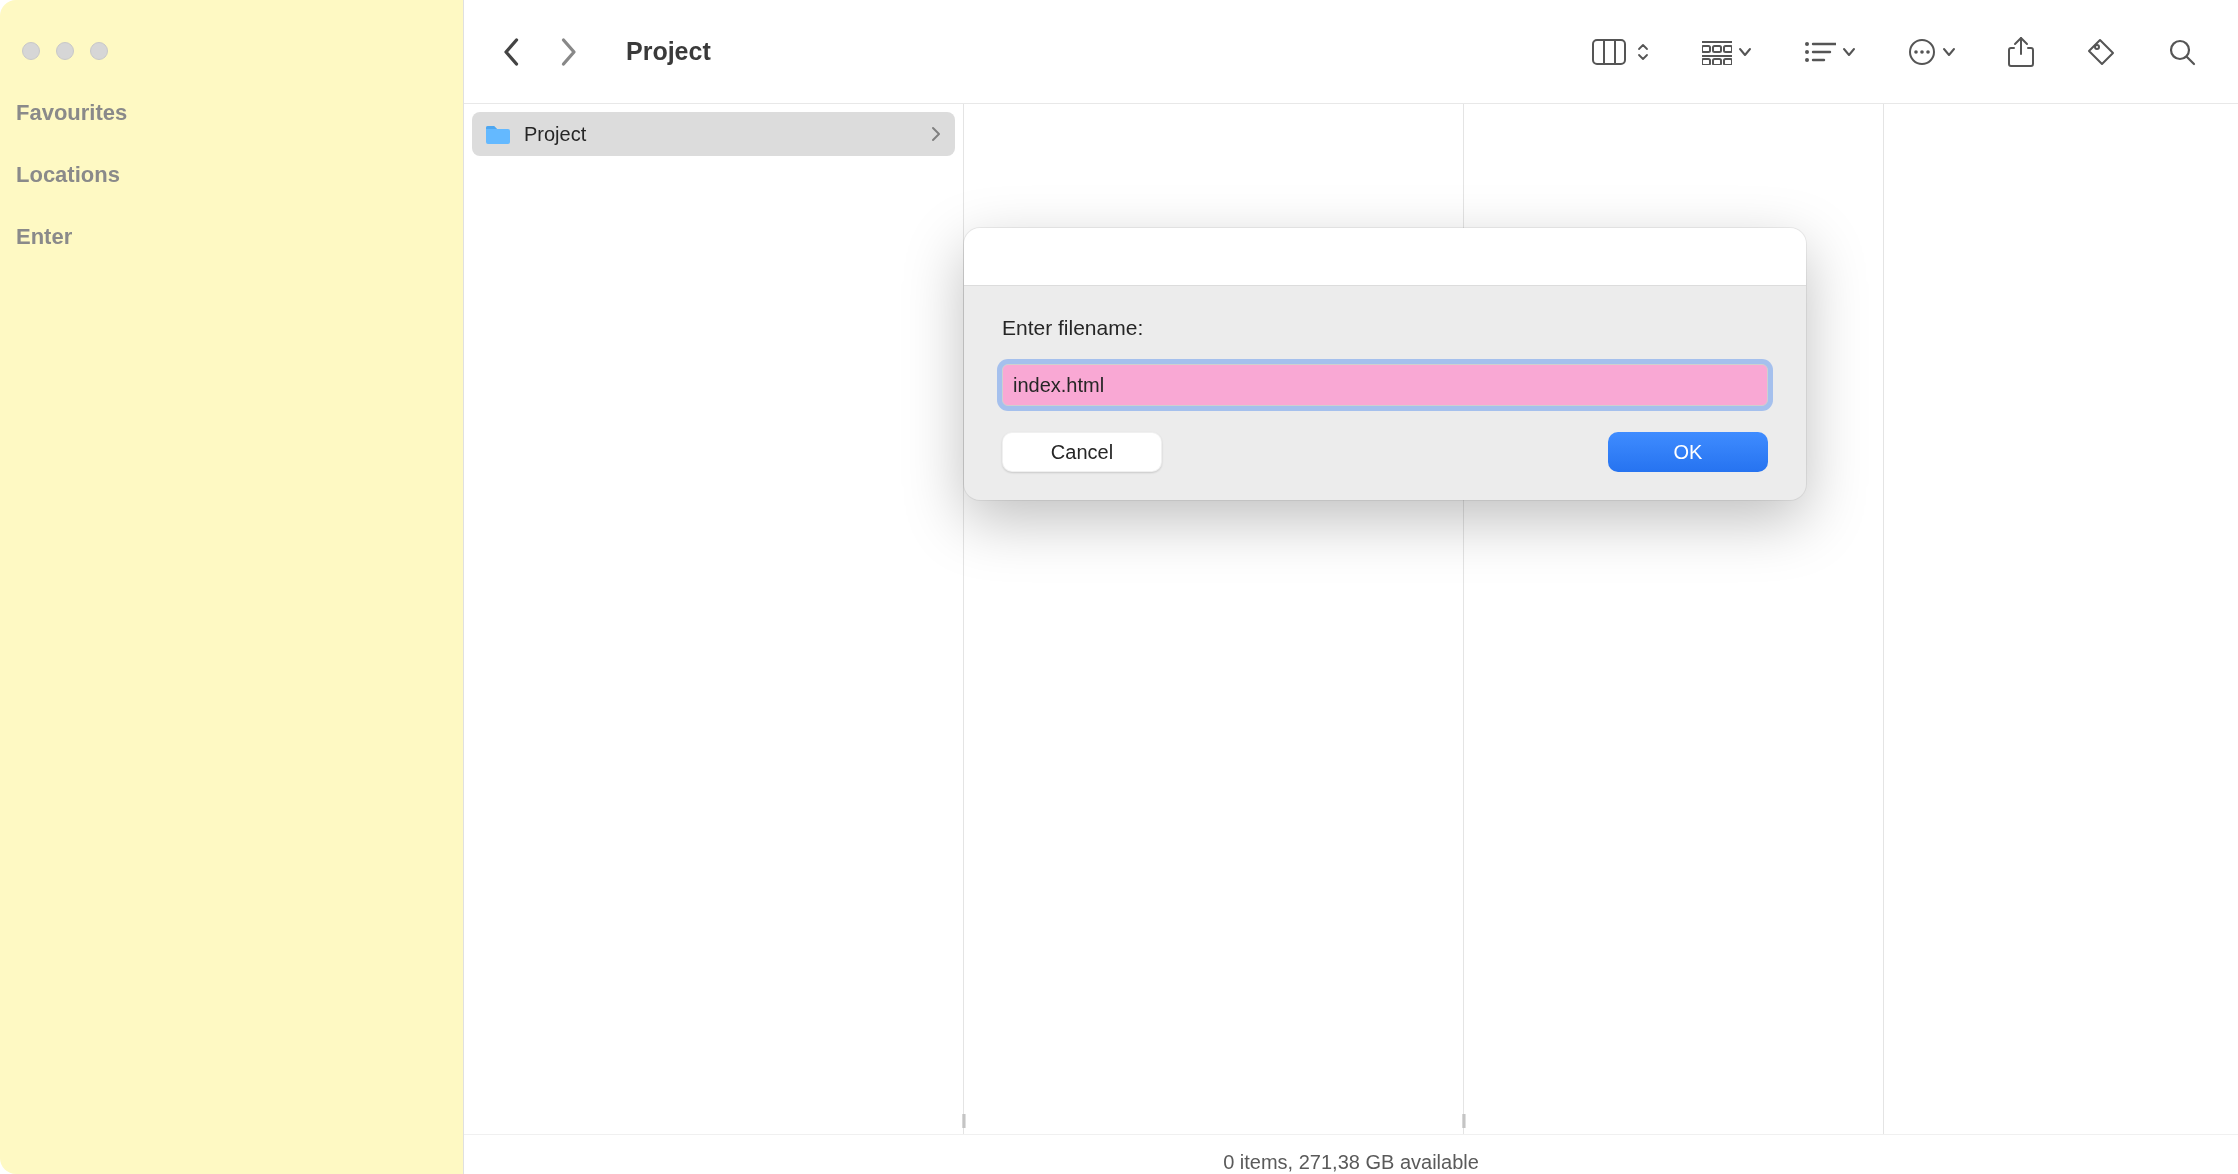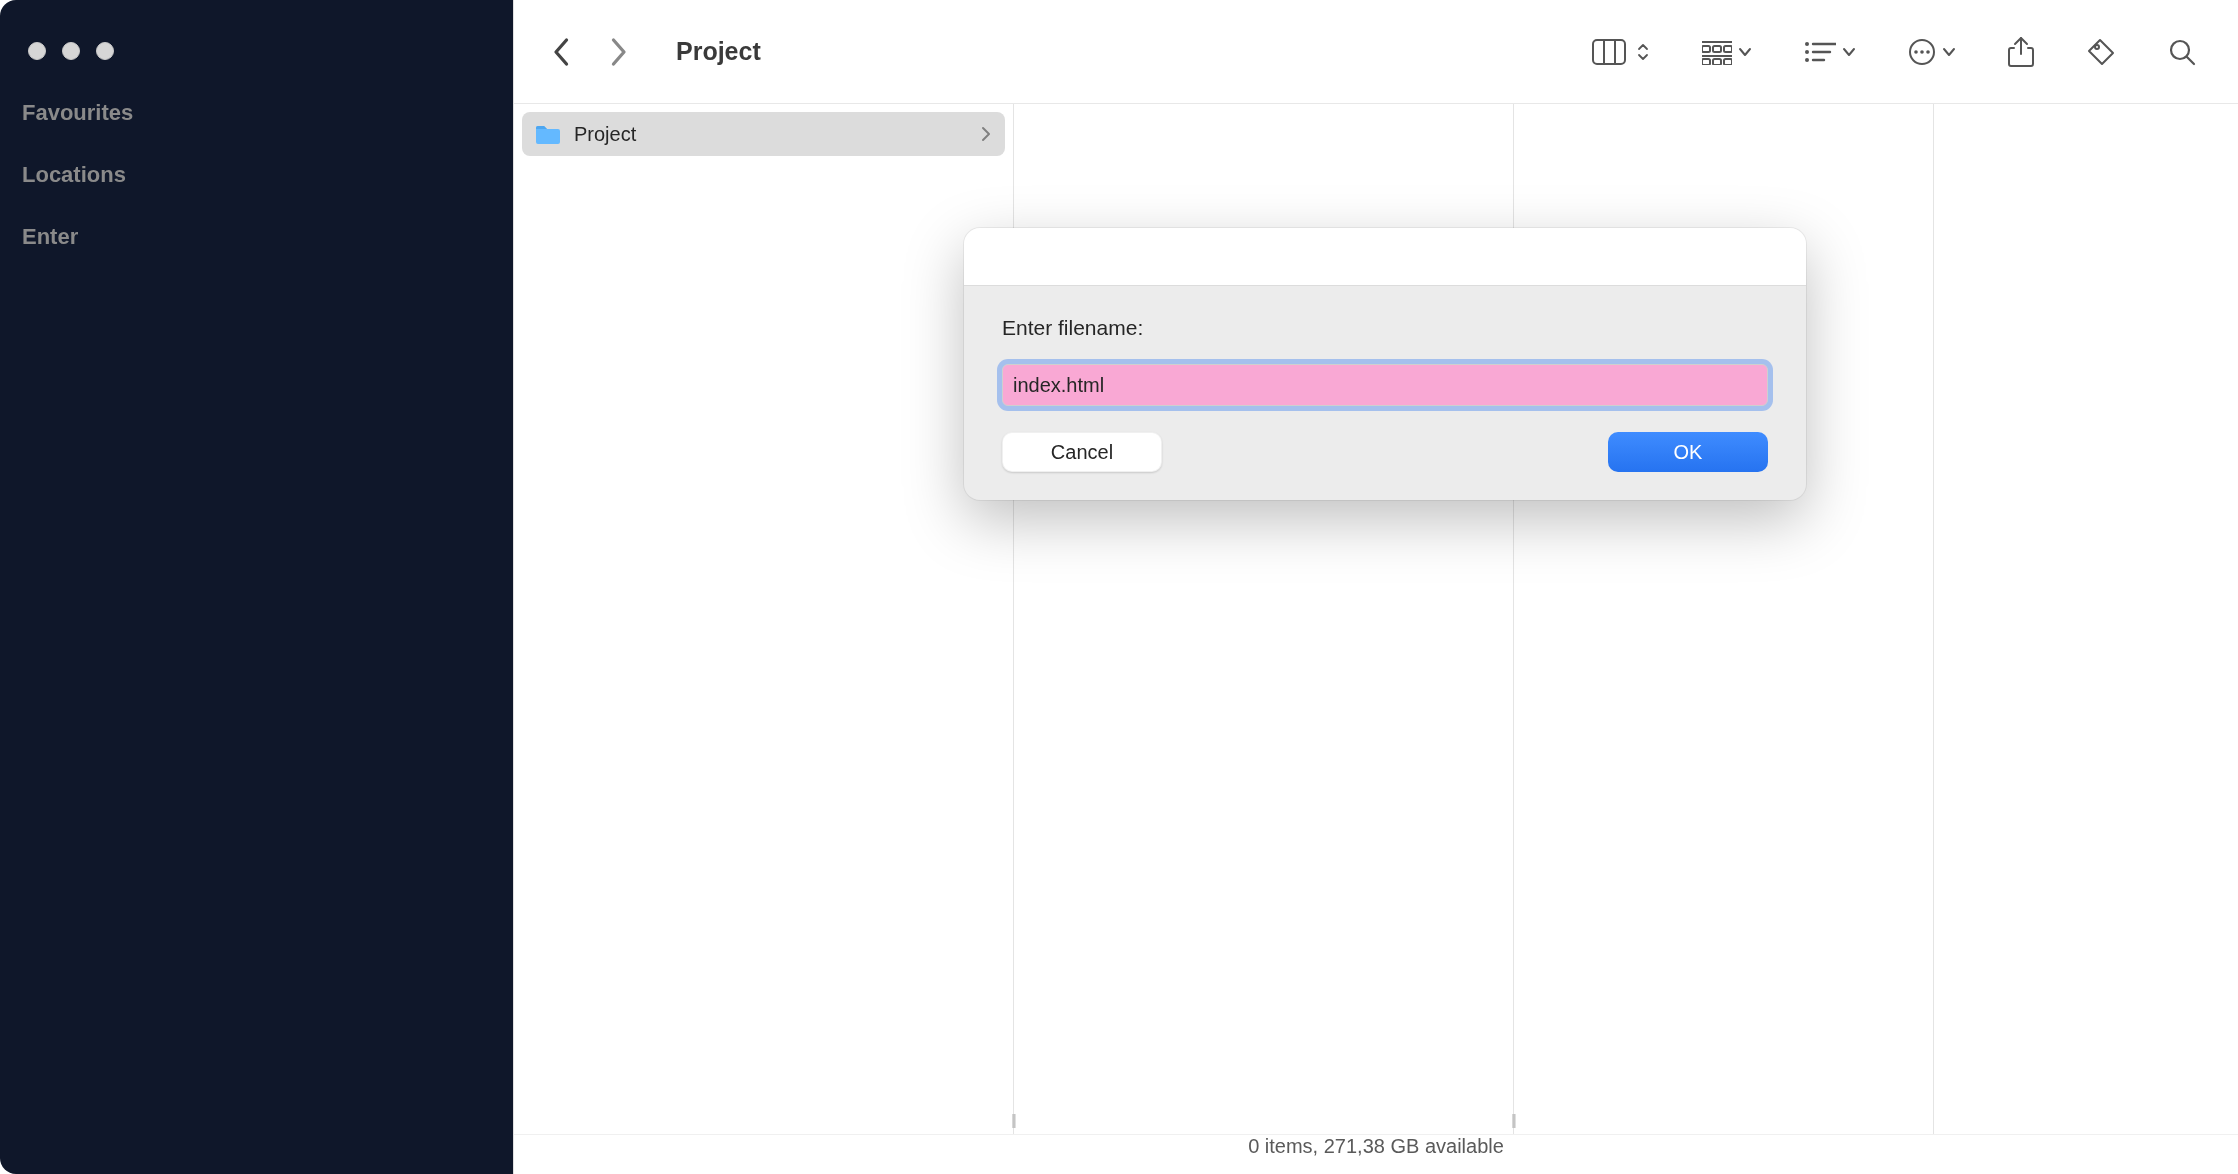--- a/index.html
+++ b/index.html
@@ -24,24 +24,24 @@
       overflow: hidden;
       background: #fff;
     }
     .content-area {
       display: flex;
       flex: 1;
       overflow: hidden;
     }
     
     .sidebar {
-      width: 514px;
-      background: #0f172a;
+      width: 464px;
+      background: #fef9c3;
       border-right: 1px solid #e0e0e0;
-      padding: 30px 30px 0 18px;
+      padding: 30px 30px 0 12px;
       flex-shrink: 0;
       position: relative;
     }
     .traffic-lights {
       display: flex;
       gap: 16px;
       margin-bottom: 40px;
       margin-top: 12px;
       margin-left: 10px;
     }
@@ -168,21 +168,21 @@
     }
     .disclosure {
       color: #808080;
       width: 12px;
       height: 16px;
     }
     
     .status-bar {
       height: 40px;
       display: flex;
-      align-items: flex-start;
+      align-items: flex-end;
       justify-content: center;
       font-size: 20px;
       color: #5a5a5a;
       background: #fff;
       border-top: 1px solid #f0f0f0;
     }
     
     .dialog {
       position: absolute;
       left: 964px;

